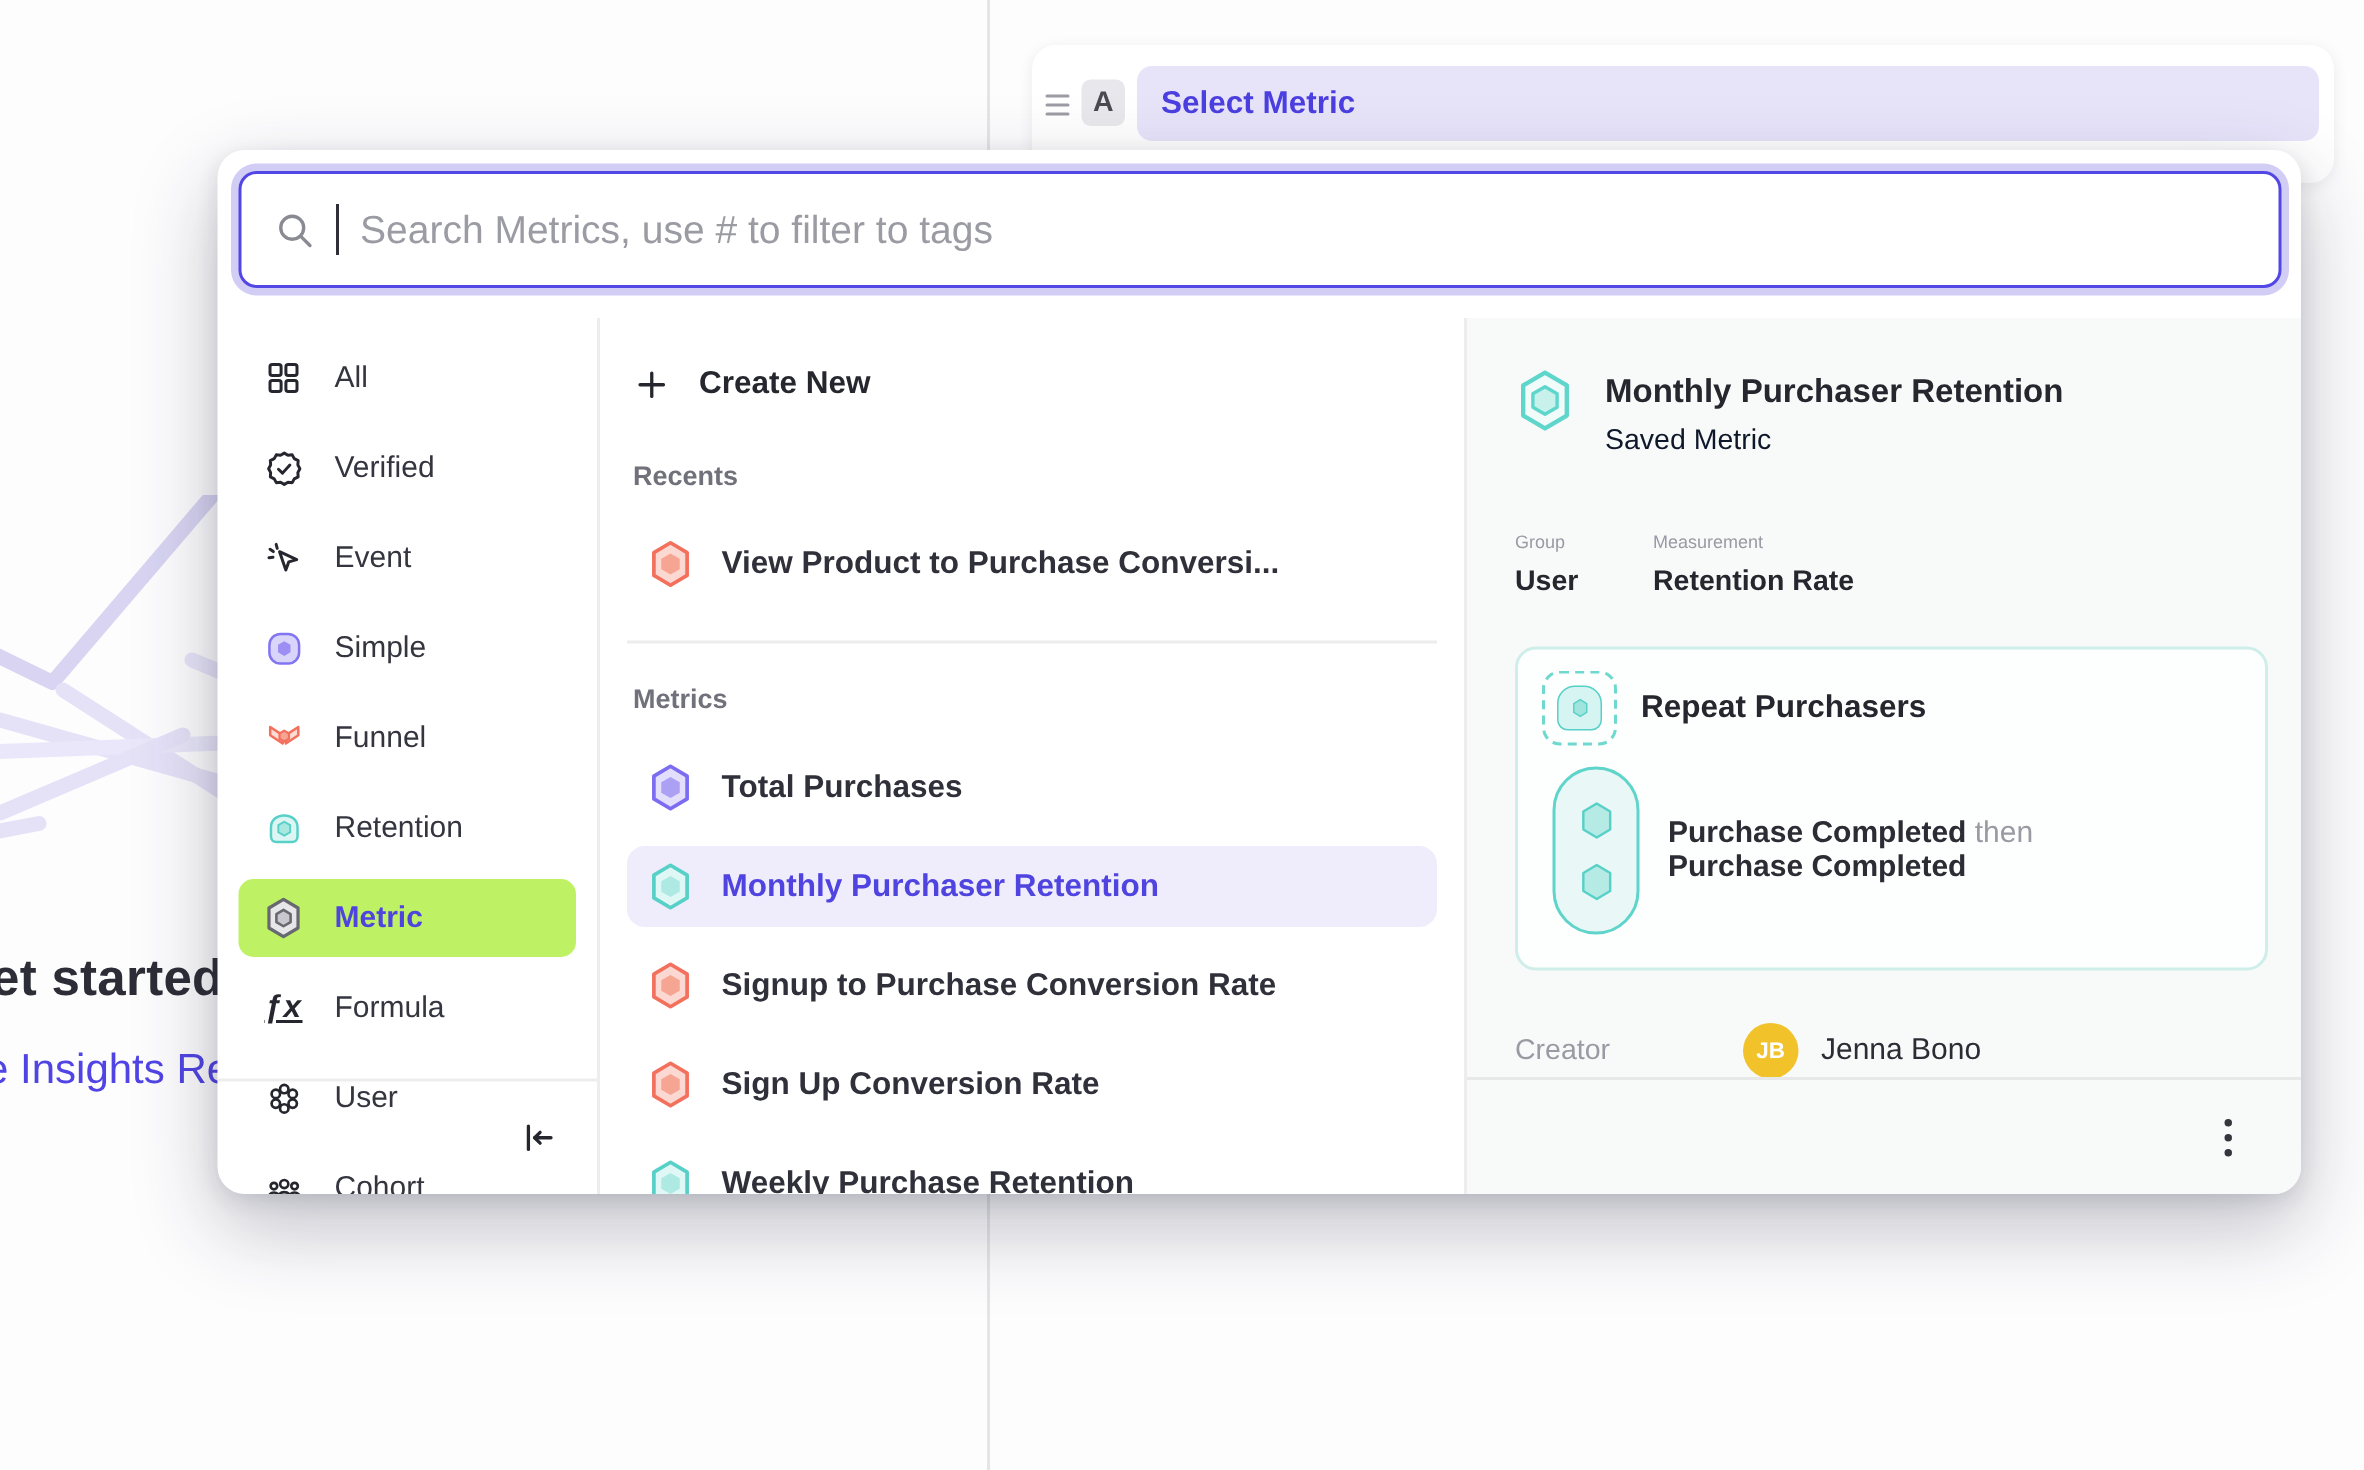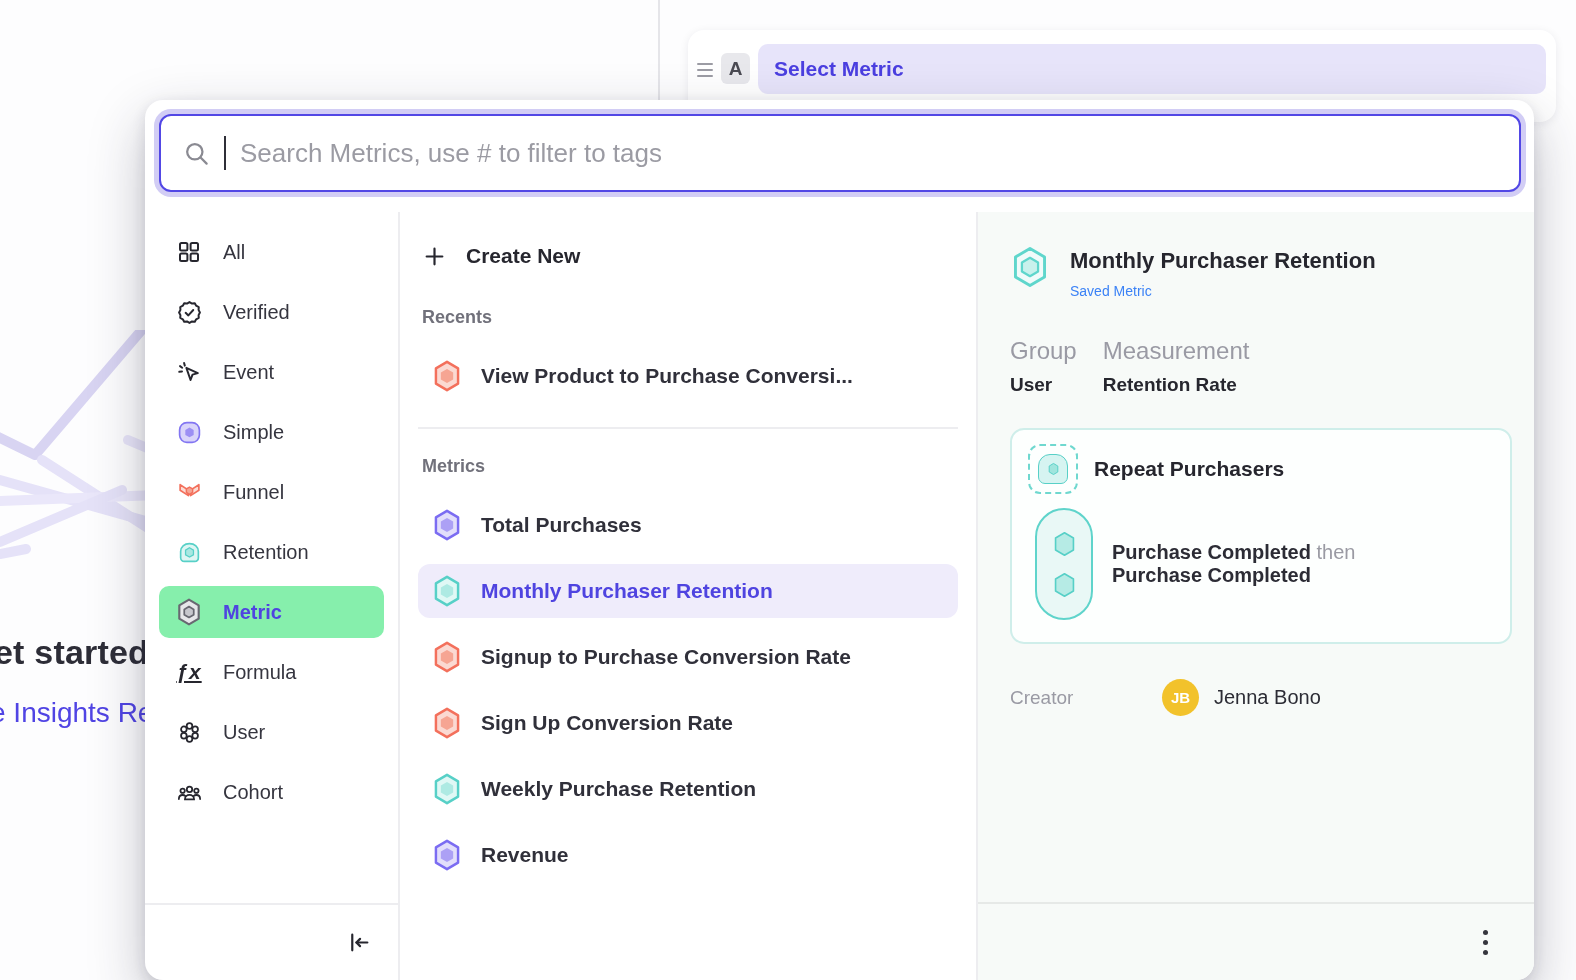--- a/index.html
+++ b/index.html
@@ -13,40 +13,40 @@
   .bg-text2 { position:absolute; left:-10px; top:697px; font-size:28px; font-weight:500; color:#5044e4; white-space:nowrap; }
 
   
   .top-card { position:absolute; left:688px; top:30px; width:868px; height:92px; background:#fff; border-radius:16px; box-shadow:0 2px 10px rgba(30,30,50,.08); display:flex; align-items:flex-start; padding:14px 10px 0 9px; gap:8px; }
   .drag-handle { width:16px; display:flex; flex-direction:column; gap:4px; margin-top:19px; cursor:grab; }
   .drag-handle span { height:2px; background:#9c9ca4; border-radius:1px; }
   .block-badge { width:29px; height:31px; margin-top:9px; background:#e8e8ec; border-radius:6px; display:flex; align-items:center; justify-content:center; font-size:19px; font-weight:700; color:#4a4a52; }
   .metric-pill { flex:1; height:50px; background:#e7e4fa; border-radius:10px; display:flex; align-items:center; padding:0 16px; font-size:21px; font-weight:600; color:#4b3fe0; cursor:pointer; }
 
   
-  .modal { position:absolute; left:145px; top:100px; width:1389px; height:880px; background:#fff; border-radius:18px; box-shadow:0 22px 55px rgba(35,35,60,.28), 0 4px 14px rgba(35,35,60,.12); overflow:hidden; }
+  .modal { position:absolute; left:145px; top:100px; width:1389px; height:696px; background:#fff; border-radius:18px; box-shadow:0 22px 55px rgba(35,35,60,.28), 0 4px 14px rgba(35,35,60,.12); overflow:hidden; }
 
   
   .search { position:absolute; left:14px; top:14px; right:13px; height:78px; border:2px solid #5247e5; border-radius:12px; box-shadow:0 0 0 5px #d2cdf5; background:#fff; display:flex; align-items:center; padding:0 22px; gap:14px; }
   .search svg { flex:0 0 auto; }
   .caret { width:2px; height:34px; background:#2f2f38; }
   .search input { border:none; outline:none; flex:1; font-family:"Liberation Sans", sans-serif; font-size:26px; color:#30303a; background:transparent; }
   .search input::placeholder { color:#9b9ba3; }
 
   
   .cols { position:absolute; left:0; right:0; top:112px; bottom:0; display:flex; }
   .sidebar { width:255px; flex:0 0 255px; border-right:2px solid #ededf0; position:relative; padding-top:14px; }
   .middle  { width:578px; flex:0 0 578px; border-right:2px solid #ededf0; padding:20px 18px 0 18px; }
   .preview { flex:1; background:#f7faf8; position:relative; padding:34px 22px 0 16px; }
 
   
   .side-item { height:52px; margin:8px 14px 0 14px; border-radius:10px; display:flex; align-items:center; gap:19px; padding:0 15px; font-size:20px; font-weight:500; color:#35353f; cursor:pointer; }
   .side-item:first-child { margin-top:0; }
   .side-item .ic { width:30px; display:flex; justify-content:center; }
-  .side-item.selected { background:#86efac; color:#4f44e0; font-weight:600; }
+  .side-item.selected { background:#bef264; color:#4f44e0; font-weight:600; }
   .fx { font-size:21px; font-weight:700; font-style:italic; color:#26262e; letter-spacing:1px;text-decoration:underline; }
   .side-footer { position:absolute; left:0; right:0; bottom:0; height:77px; border-top:2px solid #ededf0; display:flex; align-items:center; justify-content:flex-end; padding-right:26px; }
   .collapse-btn { cursor:pointer; display:flex; }
 
   
   .create-row { display:flex; align-items:center; gap:19px; height:48px; padding:0 4px; font-size:21px; font-weight:600; color:#26262e; cursor:pointer; }
   .sec-header { margin:27px 4px 0 4px; font-size:18px; font-weight:600; color:#71717b; }
   .m-item { display:flex; align-items:center; gap:19px; height:54px; margin-top:12px; padding:0 14px; border-radius:12px; font-size:21px; font-weight:600; color:#30303a; cursor:pointer; }
   .m-item.first { margin-top:21px; }
   .m-item.selected { background:#efecfb; color:#4f44e0; }
@@ -56,24 +56,24 @@
   .hexicon { display:block; }
   .hx-simple .o { fill:#e2defb; stroke:#7b6cf2; } .hx-simple .i { fill:#aca0f5; }
   .hx-retention .o { fill:#e0f8f5; stroke:#57d0c7; } .hx-retention .i { fill:#aeeae3; }
   .hx-funnel .o { fill:#fbd9d2; stroke:#f3705c; } .hx-funnel .i { fill:#f6a593; }
   .hx-metric .o { fill:#e7e7ea; stroke:#686871; } .hx-metric .i { fill:#c7c7cd; stroke:#686871; }
   .hx-preview .o { fill:#f0fbfa; stroke:#5fd6cc; } .hx-preview .i { fill:#c8f1ec; stroke:#5fd6cc; }
 
   
   .pv-head { display:flex; gap:20px; padding-left:16px; }
   .pv-title { font-size:22px; font-weight:700; color:#26262e; padding-top:2px; }
-  .pv-sub { font-size:14px; color:#3b82f6; margin-top:9px; }
+  .pv-sub { font-size:19px; color:#0f172a; margin-top:9px; }
   .pv-meta { display:flex; gap:26px; padding-left:16px; margin-top:38px; }
   .pv-meta .col1 { min-width:66px; }
-  .meta-label { font-size:24px; color:#9a9aa4; }
+  .meta-label { font-size:12px; color:#9a9aa4;margin-top:11px; }
   .meta-value { font-size:19px; font-weight:700; color:#26262e; margin-top:9px; }
   .def-card { margin:32px 0 0 16px; margin-right:0; background:#fdfffe; border:2px solid #cfeeea; border-radius:14px; padding:14px 16px 22px 16px; }
   .def-head { display:flex; align-items:center; gap:16px; }
   .dash-ic { width:50px; height:50px; border:2px dashed #6fd8cf; border-radius:12px; display:flex; align-items:center; justify-content:center; }
   .arch { width:30px; height:30px; background:#d6f4f1; border:1.5px solid #57d0c7; border-radius:12px 12px 7px 7px; display:flex; align-items:center; justify-content:center; }
   .def-title { font-size:21px; font-weight:700; color:#26262e; }
   .def-body { display:flex; gap:19px; margin-top:14px; padding-left:7px; }
   .step-pill { width:58px; height:112px; border-radius:29px; background:#e9f8f6; border:2px solid #5fd4cb; display:flex; flex-direction:column; align-items:center; justify-content:center; gap:13px; }
   .step-lines { display:flex; flex-direction:column; justify-content:center; font-size:20px; font-weight:700; color:#2c2c35; }
   .conn { font-weight:400; color:#9a9aa3; }

